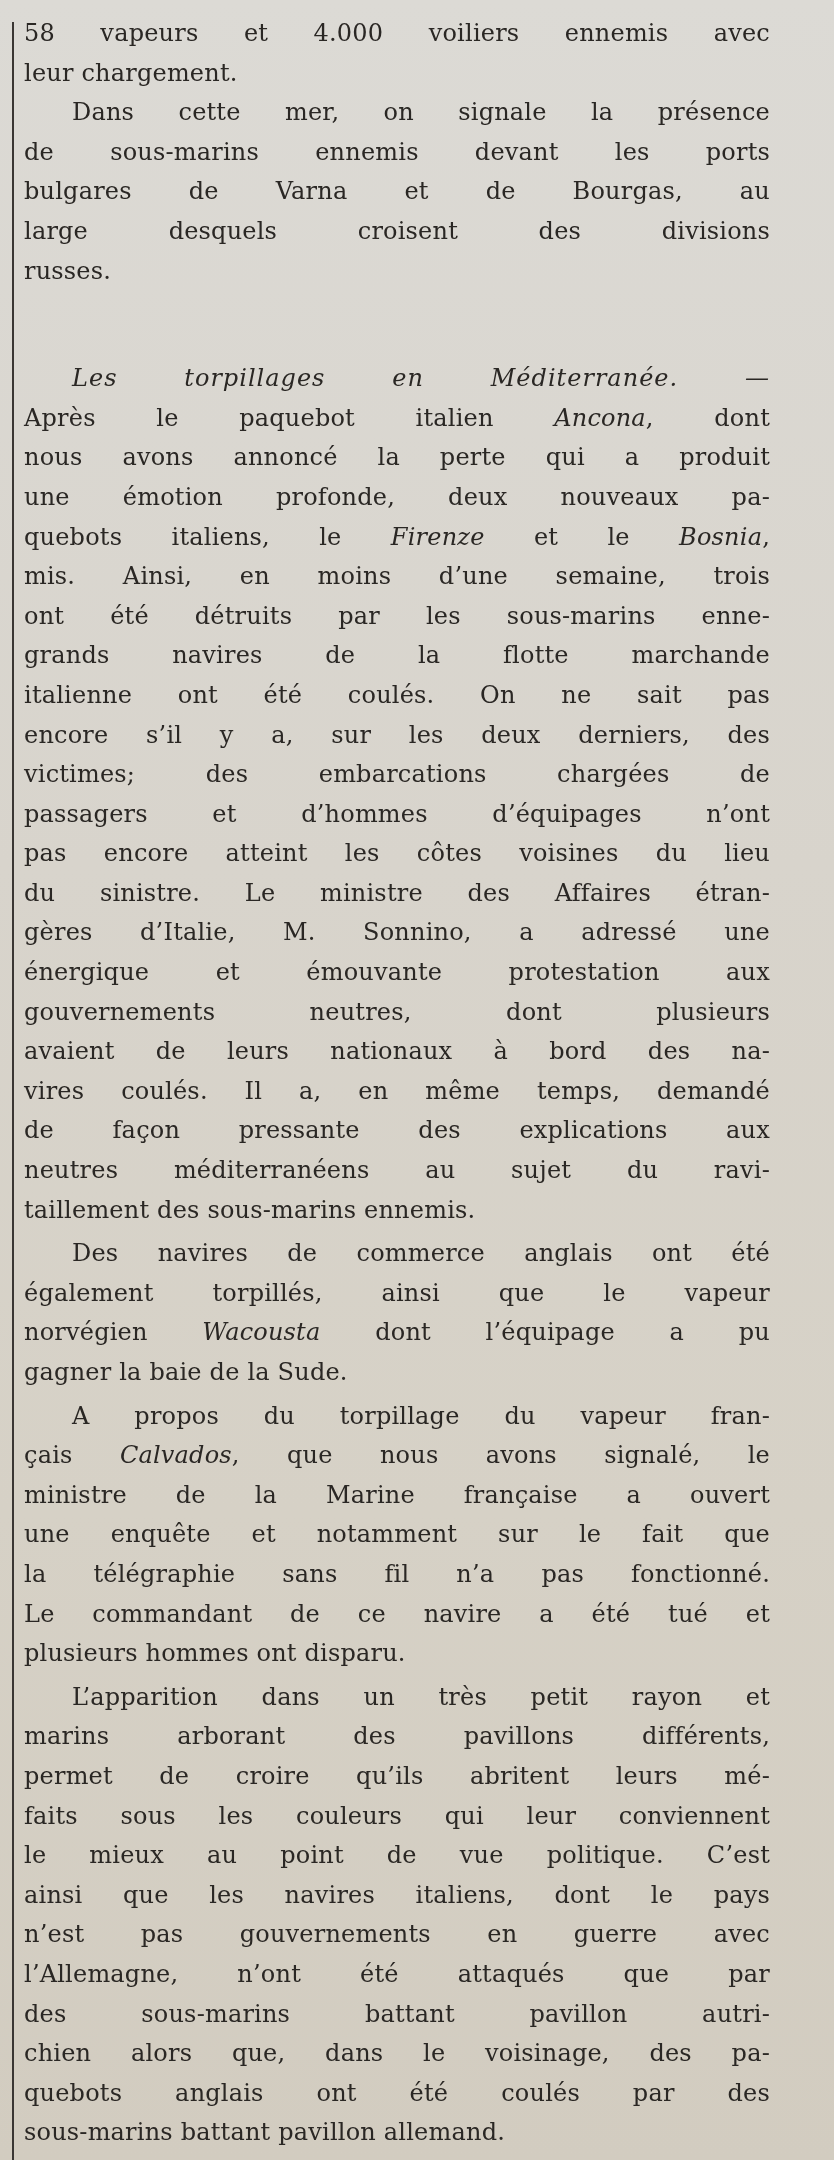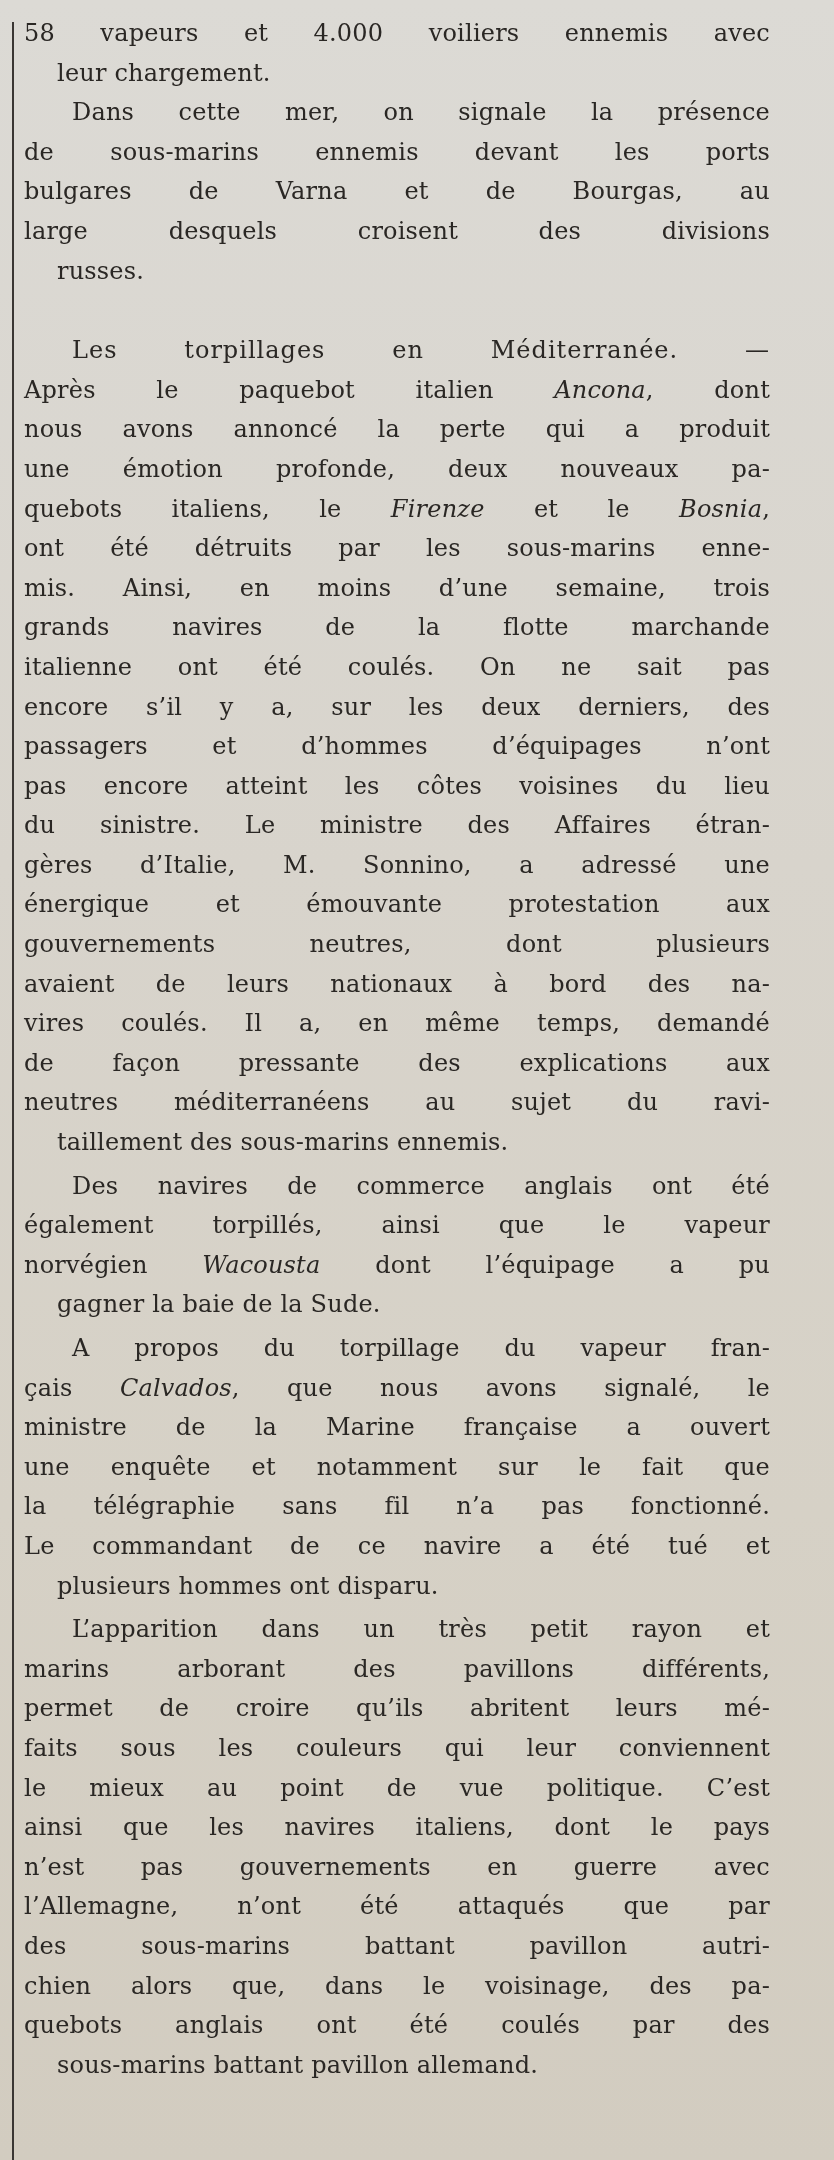--- a/index.html
+++ b/index.html
@@ -38,36 +38,37 @@
     }
     .para .line {
       display: block;
       text-align: justify;
       text-align-last: justify;
       white-space: nowrap;
       overflow: visible;
     }
     .para .line.last {
       text-align-last: left;
-      margin-left: 33px;
     }
     .indent {
       padding-left: 48px;
     }
     .gap {
       height: 40px;
     }
     .gap-small {
       height: 4px;
     }
     .it {
       font-style: italic;
     }
     .heading {
+      font-style: italic;
       letter-spacing: 1px;
+      margin-top: 28px;
     }
   </style>
 </head>
 <body>
 
 <div class="column-rule"></div>
 
 <div class="column">
 
   <p class="para">
@@ -86,25 +87,26 @@
   <div class="gap"></div>
 
   <p class="para" id="p2">
     <span class="line indent heading">Les torpillages en Méditerranée. —</span>
   </p>
   <div class="para">
       <span class="line">Après le paquebot italien <span class="it">Ancona</span>, dont</span>
       <span class="line">nous avons annoncé la perte qui a produit</span>
       <span class="line">une émotion profonde, deux nouveaux pa-</span>
       <span class="line">quebots italiens, le <span class="it">Firenze</span> et le <span class="it">Bosnia</span>,</span>
+      <span class="line">mis. Ainsi, en moins d’une semaine, trois</span>
       <span class="line">ont été détruits par les sous-marins enne-</span>
-      <span class="line">mis. Ainsi, en moins d’une semaine, trois</span>
       <span class="line">grands navires de la flotte marchande</span>
       <span class="line">italienne ont été coulés. On ne sait pas</span>
       <span class="line">encore s’il y a, sur les deux derniers, des</span>
+      <span class="line">victimes; des embarcations chargées de</span>
       <span class="line">passagers et d’hommes d’équipages n’ont</span>
       <span class="line">pas encore atteint les côtes voisines du lieu</span>
       <span class="line">du sinistre. Le ministre des Affaires étran-</span>
       <span class="line">gères d’Italie, M. Sonnino, a adressé une</span>
       <span class="line">énergique et émouvante protestation aux</span>
       <span class="line">gouvernements neutres, dont plusieurs</span>
       <span class="line">avaient de leurs nationaux à bord des na-</span>
       <span class="line">vires coulés. Il a, en même temps, demandé</span>
       <span class="line">de façon pressante des explications aux</span>
       <span class="line">neutres méditerranéens au sujet du ravi-</span>

